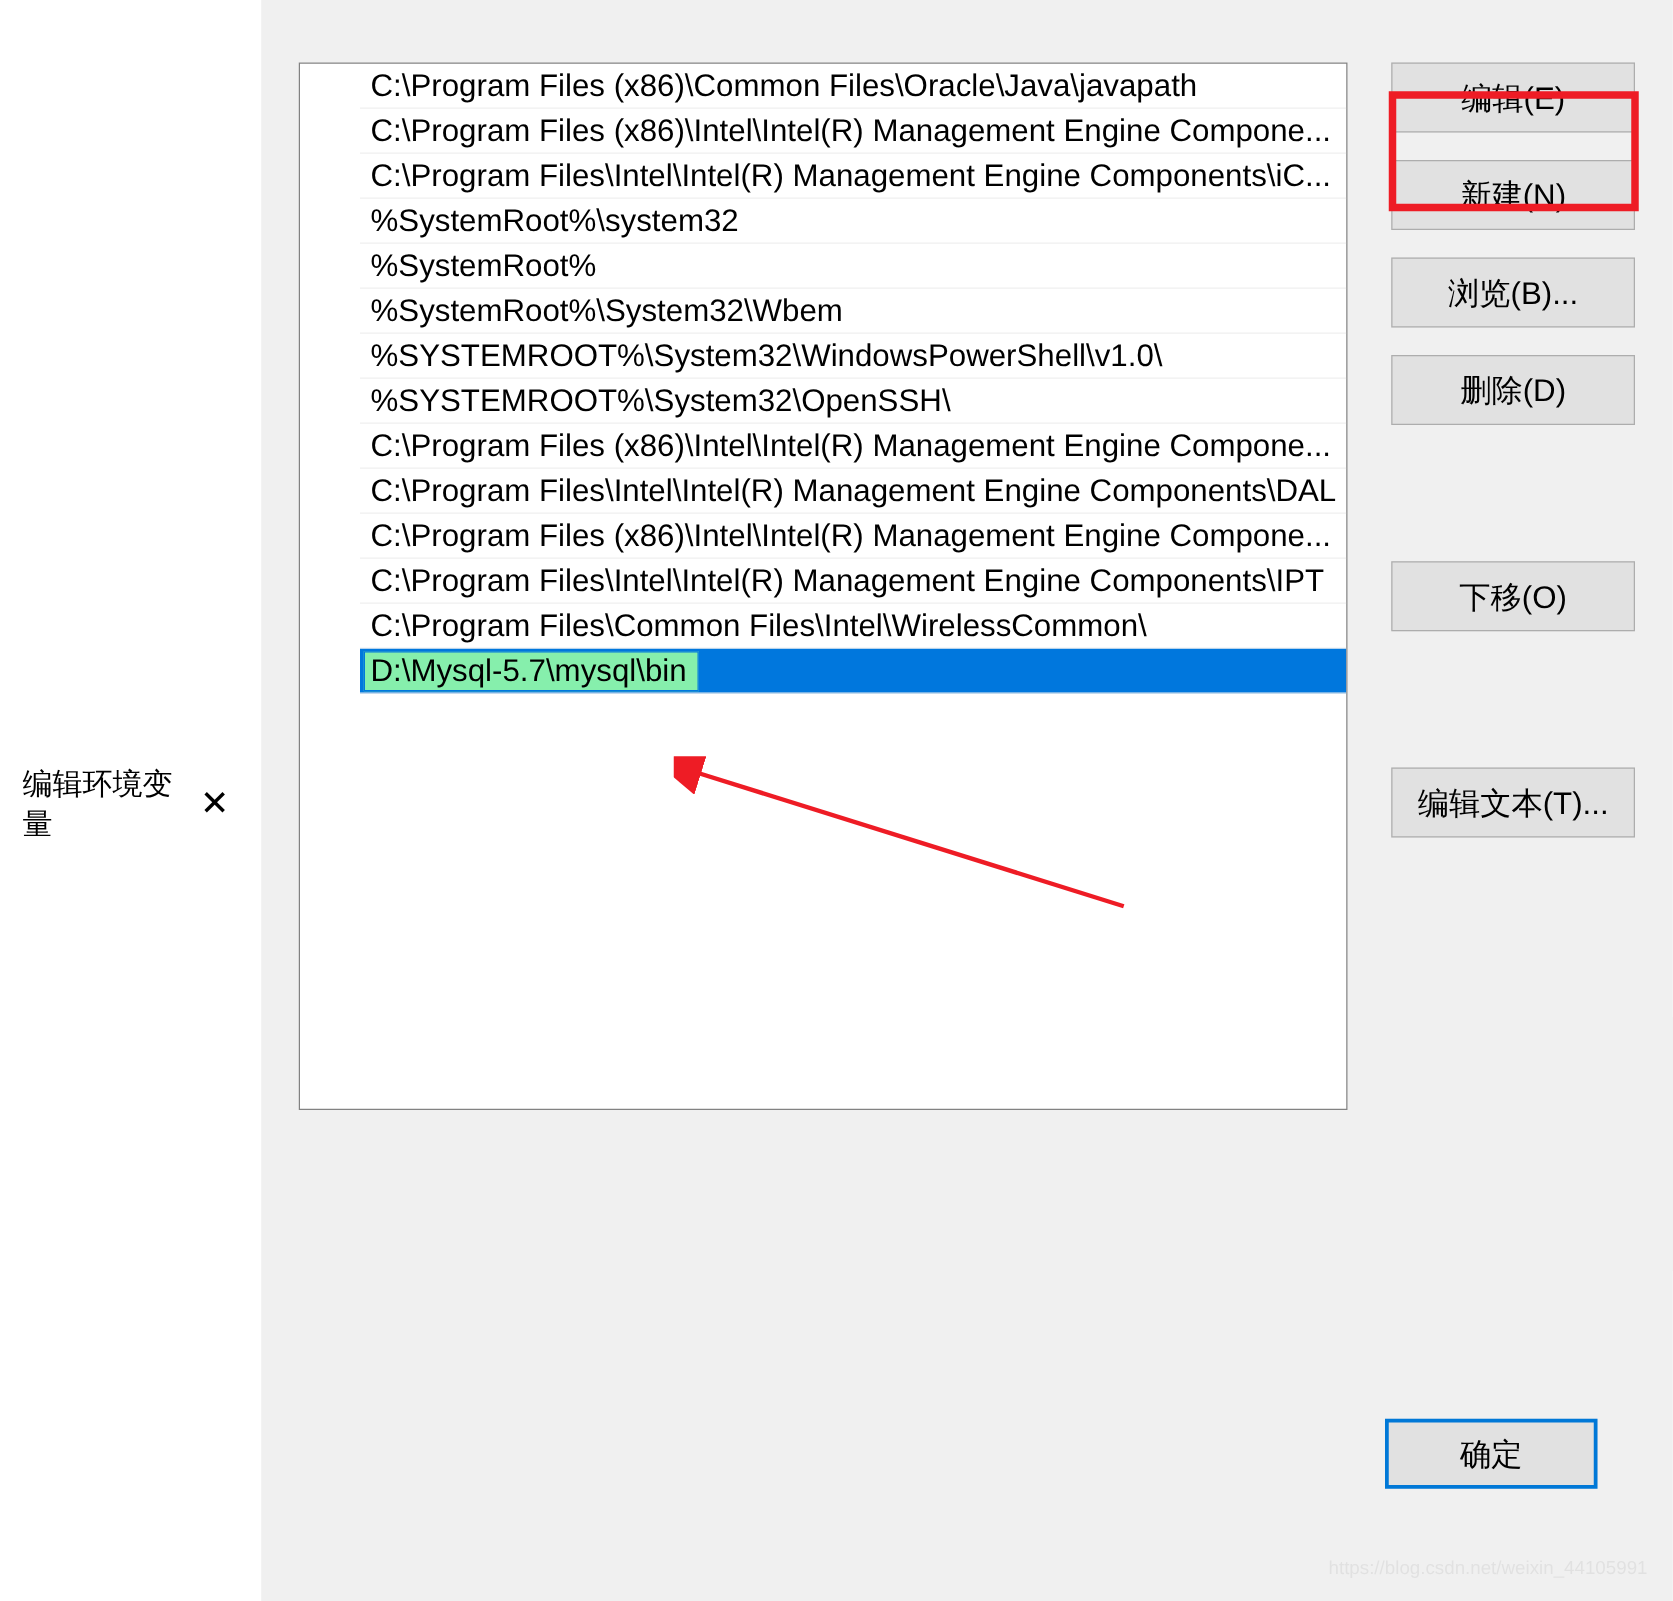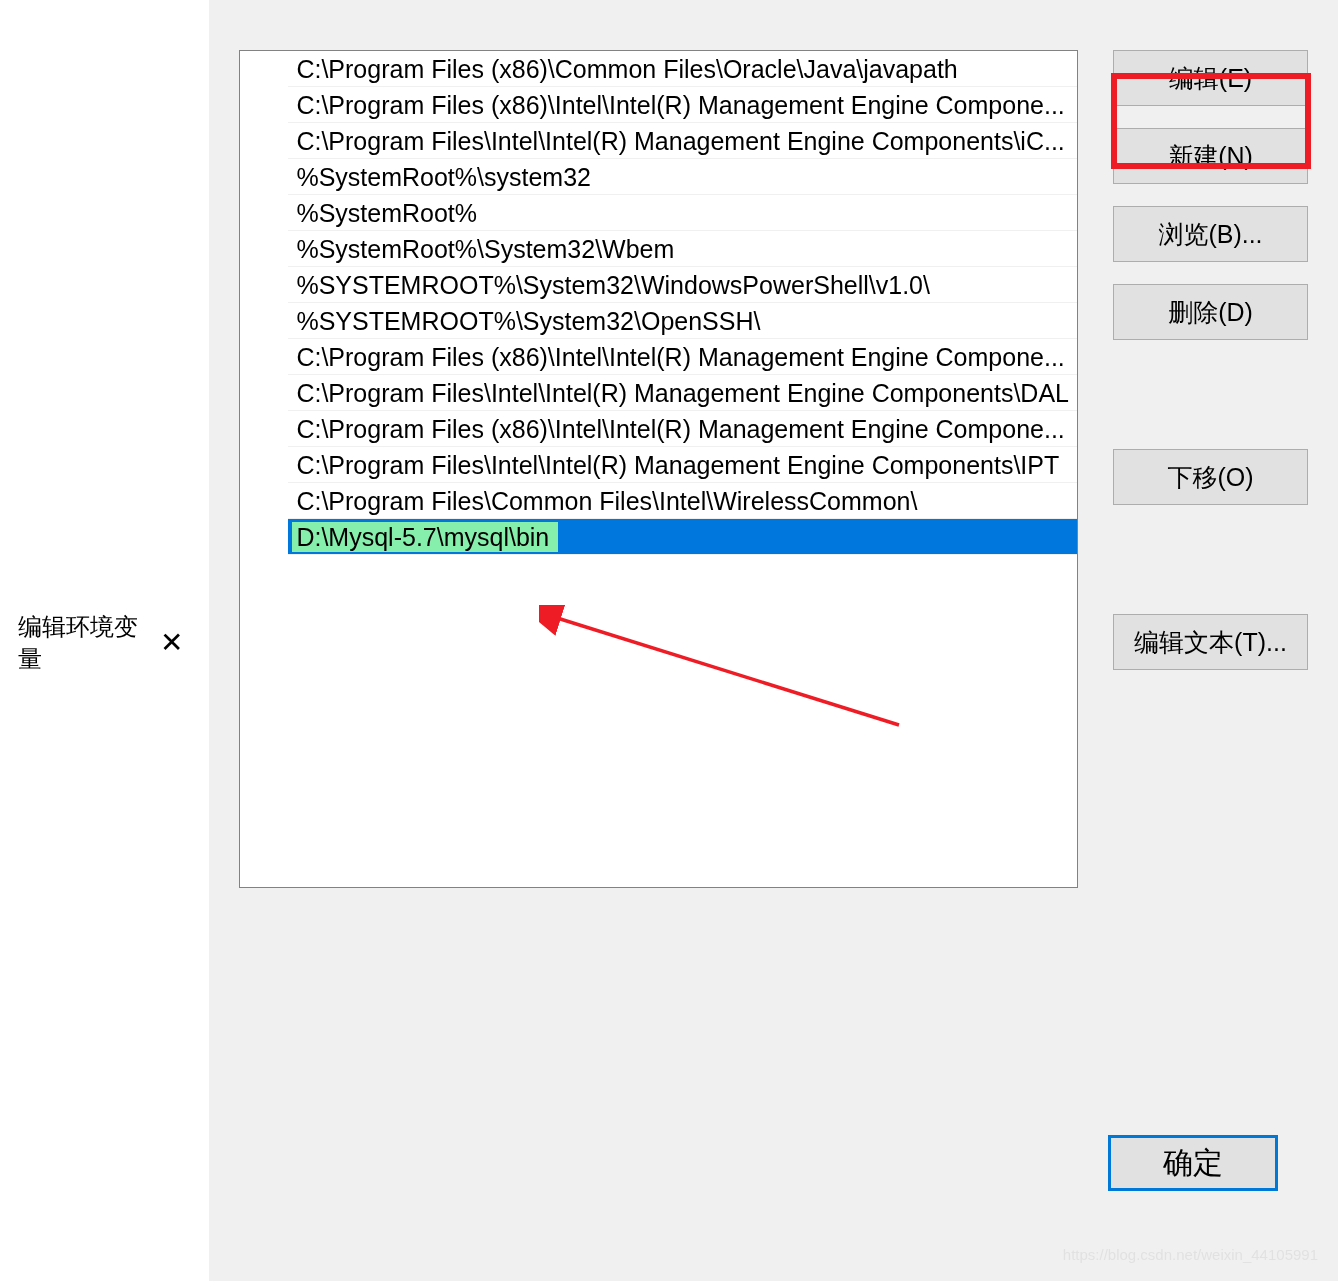--- a/index.html
+++ b/index.html
@@ -123,21 +123,21 @@
     }
     .footer-buttons {
       display: flex;
       justify-content: flex-end;
       gap: 30px;
       padding: 30px 30px 60px 0;
     }
     .footer-btn {
       background: #e1e1e1;
       border: 1px solid #adadad;
-      font-size: 30px;
+      font-size: 25px;
       font-family: inherit;
       width: 170px;
       height: 56px;
       cursor: pointer;
       display: flex;
       align-items: center;
       justify-content: center;
       margin-top: 37px;
     }
     .footer-btn.primary {

